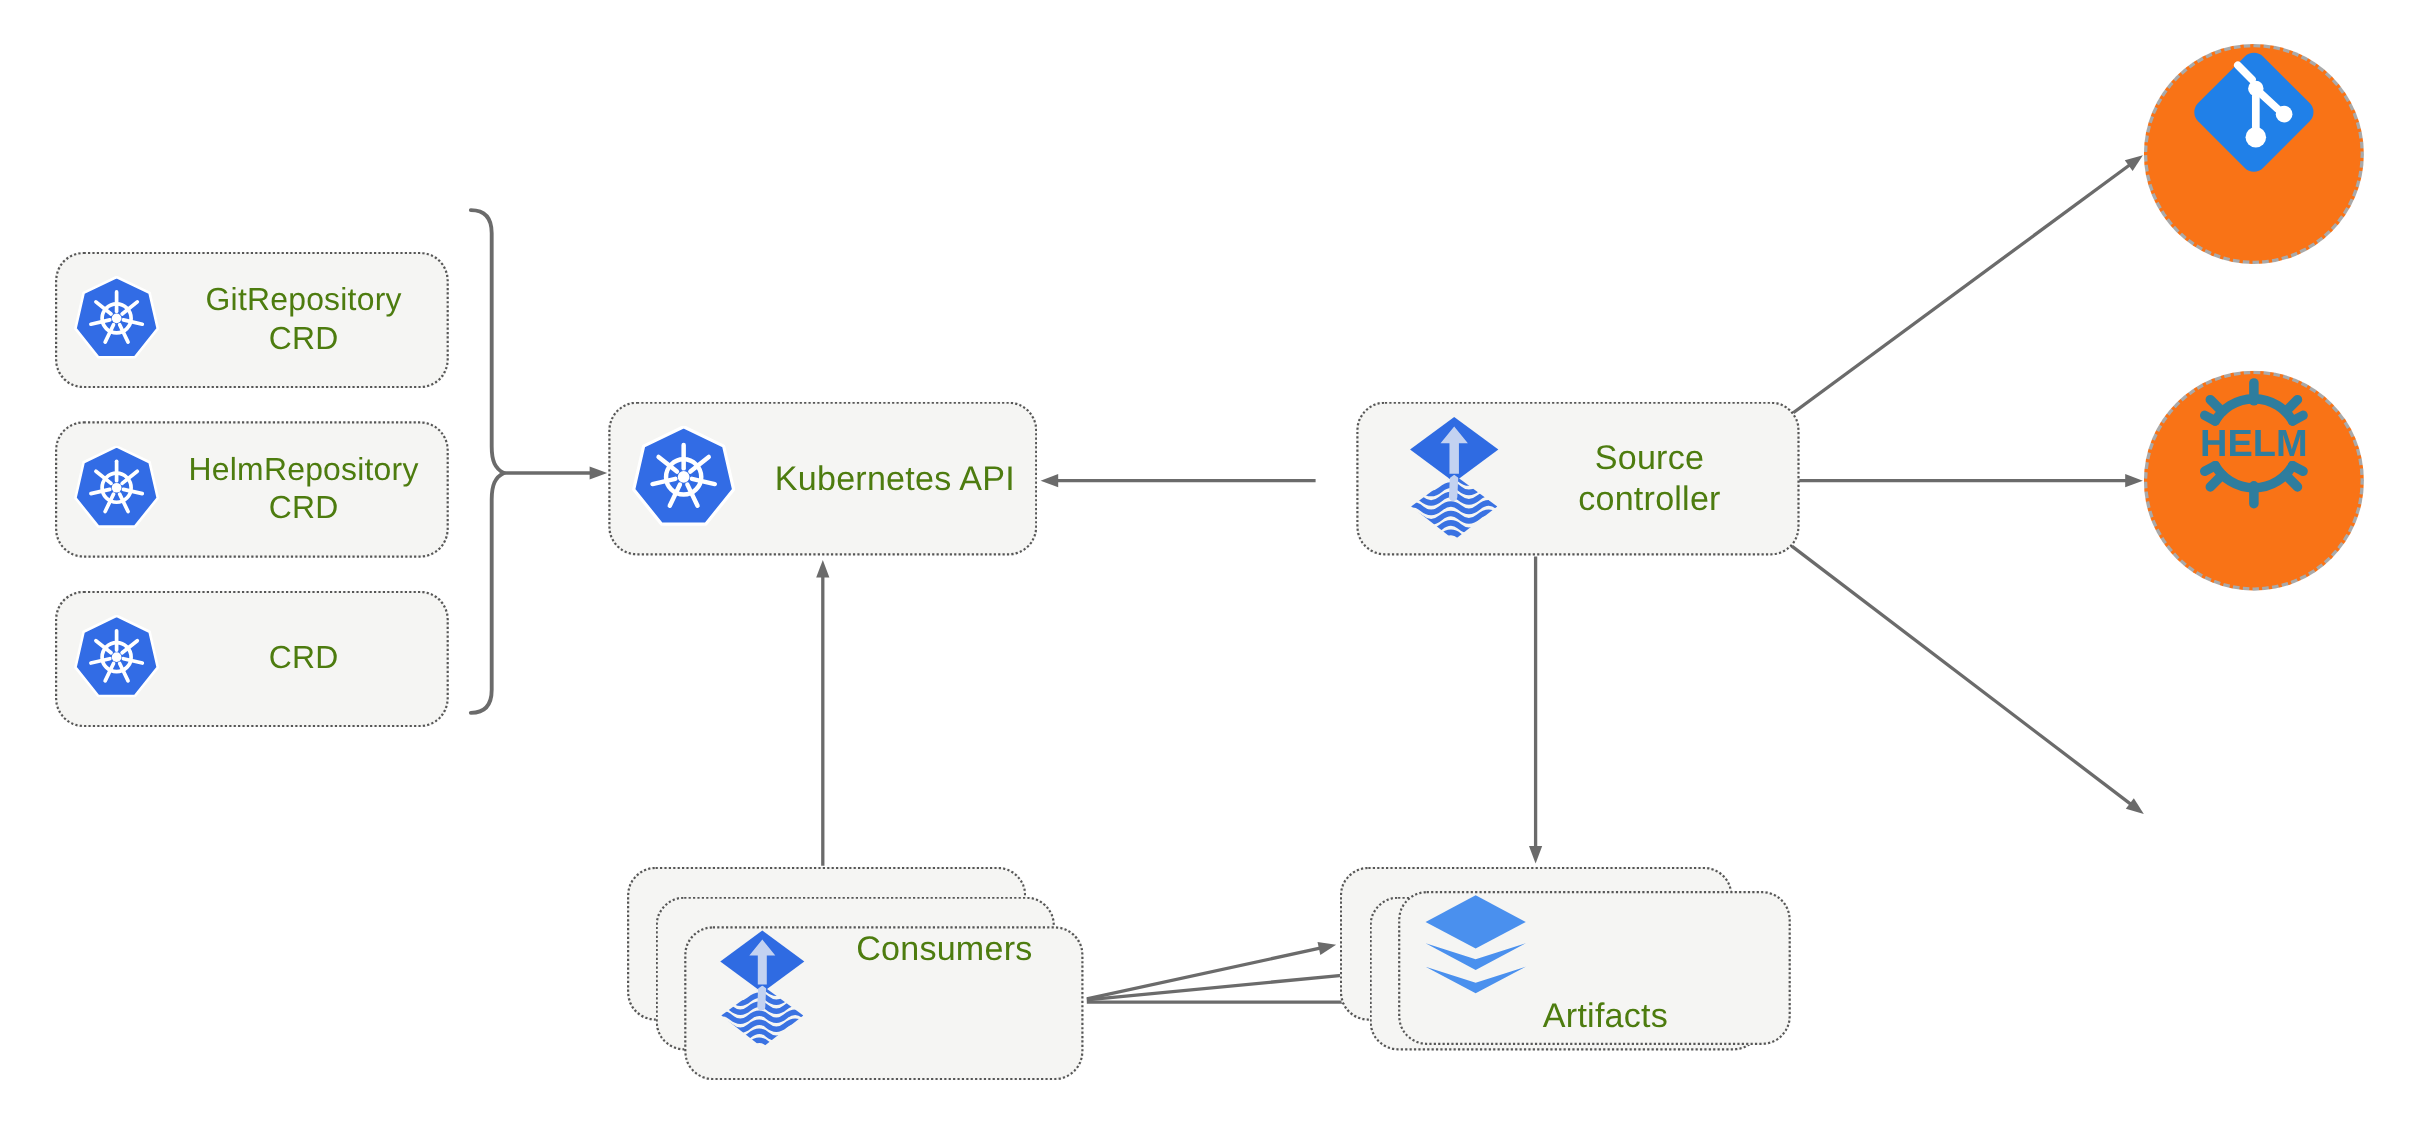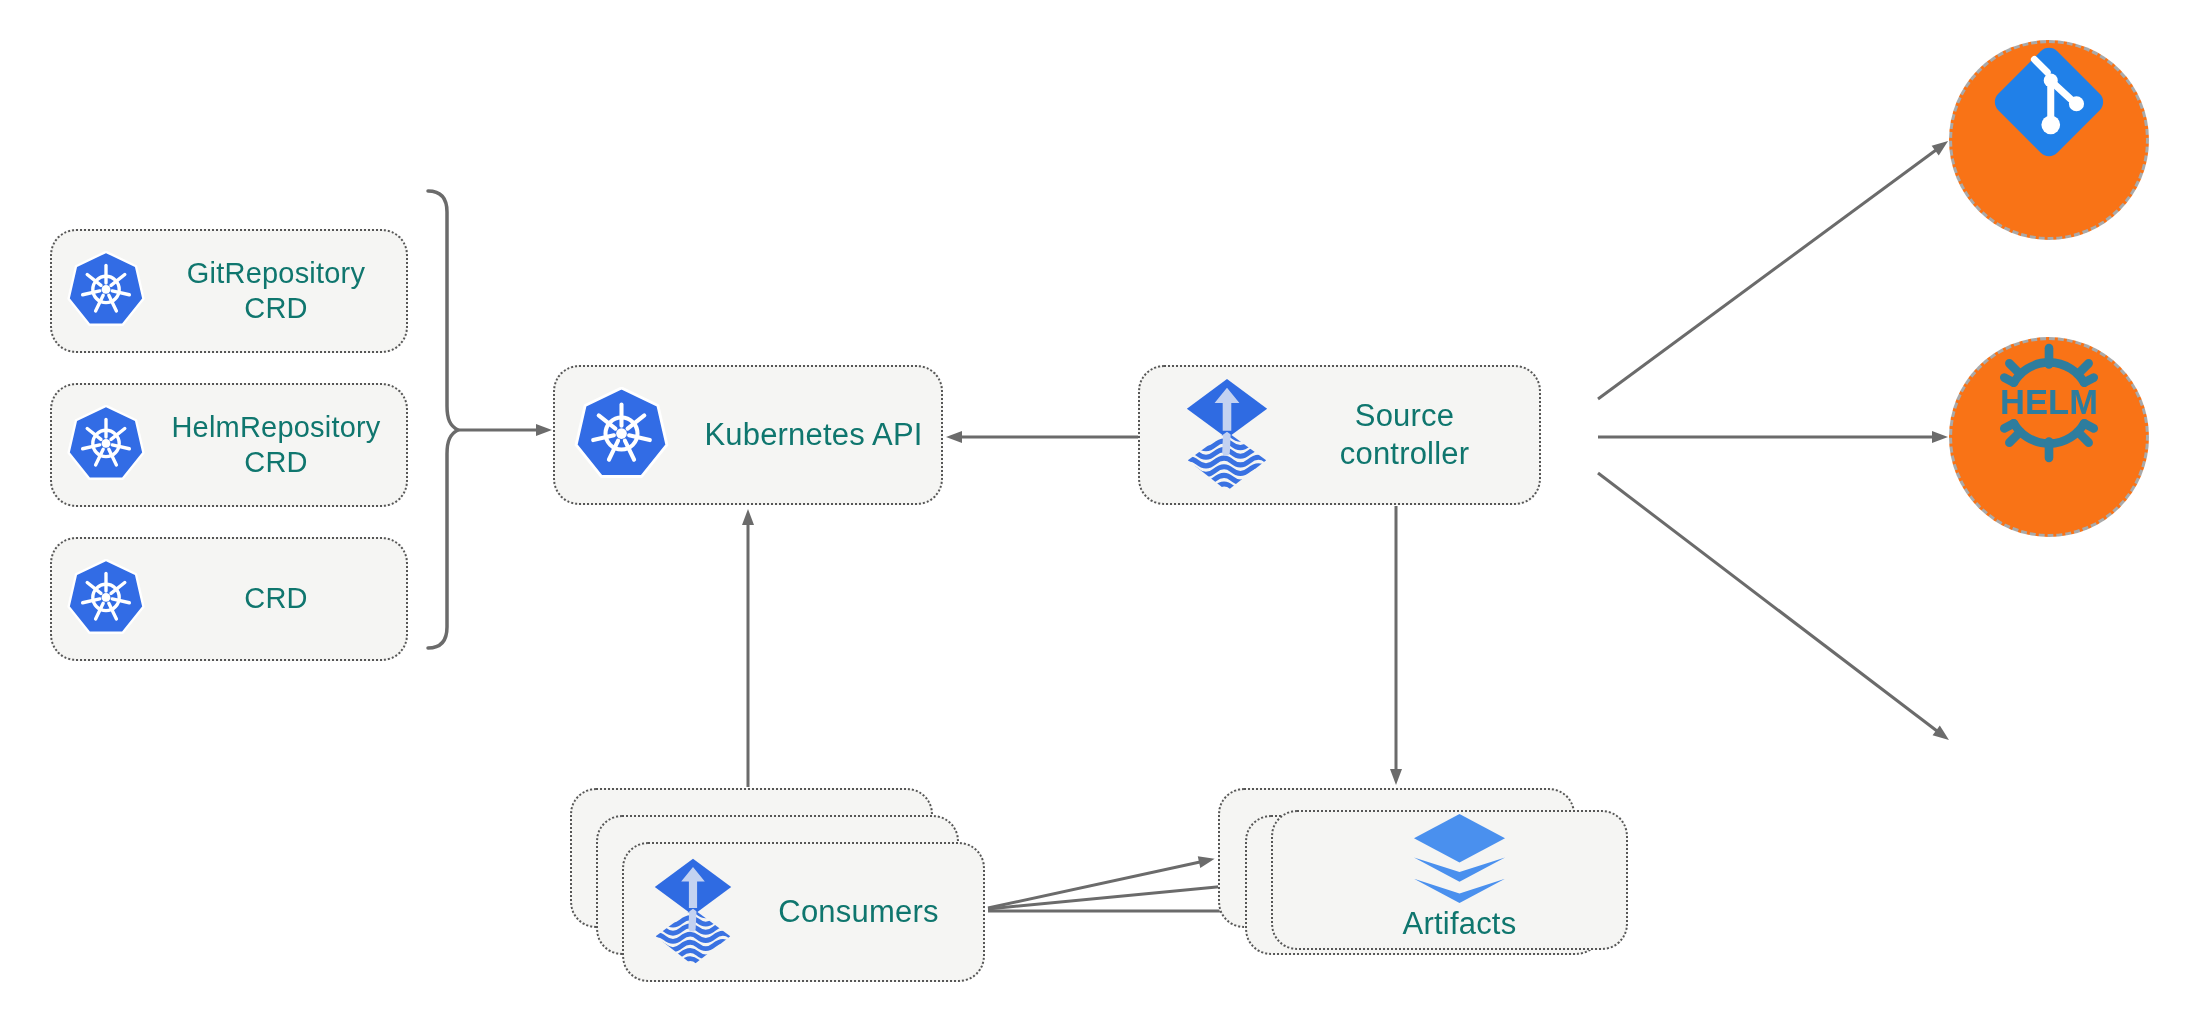--- a/index.html
+++ b/index.html
@@ -12,25 +12,25 @@
   }
   #connectors{position:absolute;left:0;top:0;z-index:1;}
   .node,.stack{
     position:absolute;z-index:2;
     background:#F5F5F3;
     border:2px dotted #565656;
     border-radius:26px;
     box-sizing:border-box;
   }
   .node{display:flex;align-items:center;}
-  .stack.front{display:flex;align-items:center;}
+  .stack.front{display:flex;}
   .node svg,.stack svg{flex:0 0 auto;}
   .label{
     flex:1 1 auto;text-align:center;
-    color:#0f766e;font-size:31px;line-height:1.22;
+    color:#4d7c0f;font-size:31px;line-height:1.22;
     letter-spacing:0.2px;
   }
   .label span{display:block;}
   .crd .label{font-size:29px;}
   .circle{
     position:absolute;z-index:2;
     width:200px;height:200px;
     background:#f97316;
     border:3px dashed #A9A9A9;
     border-radius:50%;
@@ -138,21 +138,21 @@
 
   <div class="node" style="left:553px;top:365px;width:390px;height:140px;padding-left:18px;gap:16px;">
     <svg width="97" height="97" viewBox="0 0 100 100">
         <use href="#sym-k8s"></use>
       </svg>
     <div class="label">
       <span>Kubernetes API</span>
     </div>
   </div>
 
-  <div class="node" style="left:1138px;top:365px;width:403px;height:140px;padding-left:44px;">
+  <div class="node" style="left:1233px;top:365px;width:403px;height:140px;padding-left:44px;">
     <svg width="86" height="117" viewBox="0 0 90 122">
         <use href="#sym-flux"></use>
       </svg>
     <div class="label">
       <span>Source</span>
       <span>controller</span>
     </div>
   </div>
 
   <div class="stack" style="left:570px;top:788px;width:363px;height:140px;"></div>

